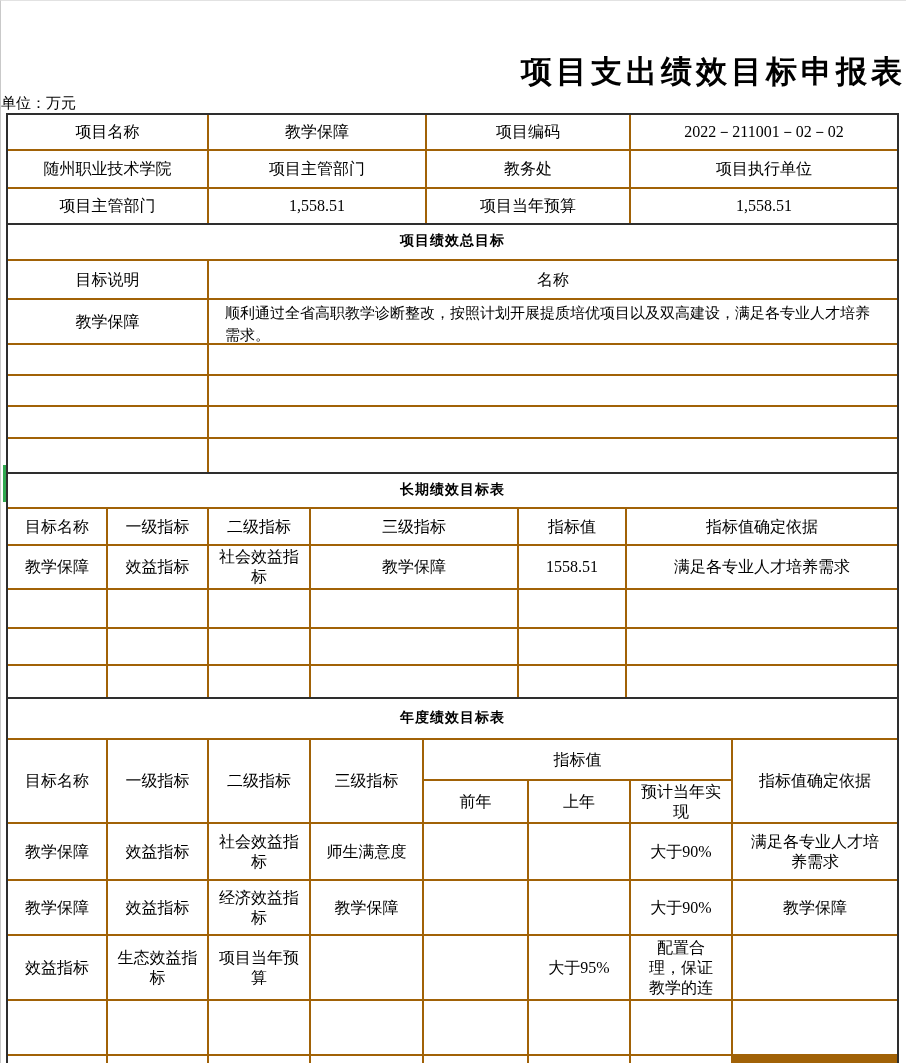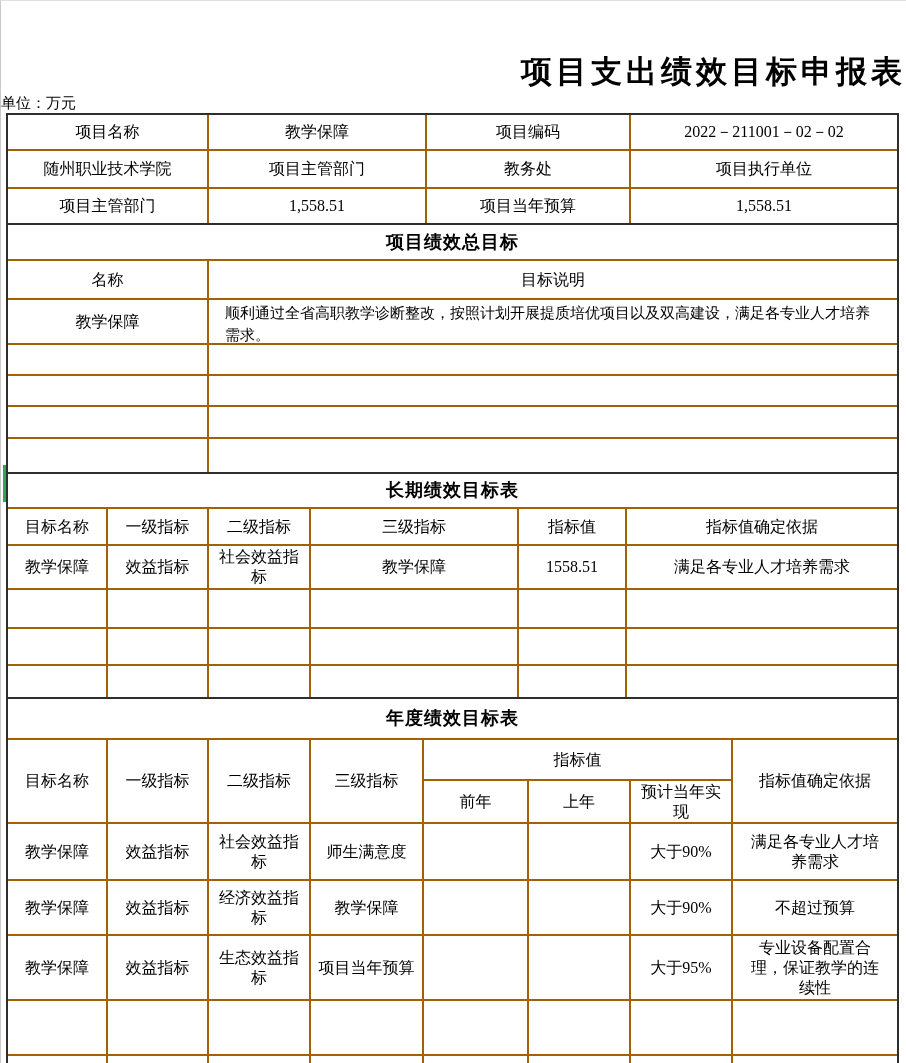--- a/index.html
+++ b/index.html
@@ -49,22 +49,23 @@
     text-align:center;
     font-size:16px;
     line-height:1.25;
     padding:1px 4px;
     box-sizing:border-box;
     overflow:hidden;
   }
   .sec-title{
     grid-column:1 / -1;
     font-weight:bold;
-    font-size:18px;
+    font-size:14px;
     letter-spacing:1px;
+    font-family:Liberation Mono, monospace;
   }
   .desc{
     justify-content:flex-start;
     text-align:left;
     font-size:15px;
     line-height:1.45;
     align-items:flex-start;
     padding:3px 16px;
   }
   .info-grid{grid-template-columns:199px 216px 202px 1fr;grid-template-rows:34px 36px 34px;}
@@ -102,22 +103,22 @@
 
     <div class="cell">项目主管部门</div>
     <div class="cell">1,558.51</div>
     <div class="cell">项目当年预算</div>
     <div class="cell">1,558.51</div>
   </div>
 
   <div class="grid overall-grid">
     <div class="cell sec-title">项目绩效总目标</div>
 
+    <div class="cell">目标说明</div>
     <div class="cell">名称</div>
-    <div class="cell">目标说明</div>
 
     <div class="cell">教学保障</div>
     <div class="cell desc">顺利通过全省高职教学诊断整改，按照计划开展提质培优项目以及双高建设，满足各专业人才培养需求。</div>
 
     <div class="cell"></div>
     <div class="cell"></div>
     <div class="cell"></div>
     <div class="cell"></div>
     <div class="cell"></div>
     <div class="cell"></div>
@@ -185,21 +186,20 @@
     <div class="cell">大于90%</div>
     <div class="cell basis-cell">满足各专业人才培养需求</div>
 
     <div class="cell">教学保障</div>
     <div class="cell">效益指标</div>
     <div class="cell">经济效益指标</div>
     <div class="cell">教学保障</div>
     <div class="cell"></div>
     <div class="cell"></div>
     <div class="cell">大于90%</div>
-    <div class="cell basis-cell">不超过预算</div>
 
     <div class="cell">教学保障</div>
     <div class="cell">效益指标</div>
     <div class="cell">生态效益指标</div>
     <div class="cell">项目当年预算</div>
     <div class="cell"></div>
     <div class="cell"></div>
     <div class="cell">大于95%</div>
     <div class="cell basis-cell">专业设备配置合理，保证教学的连续性</div>
 

